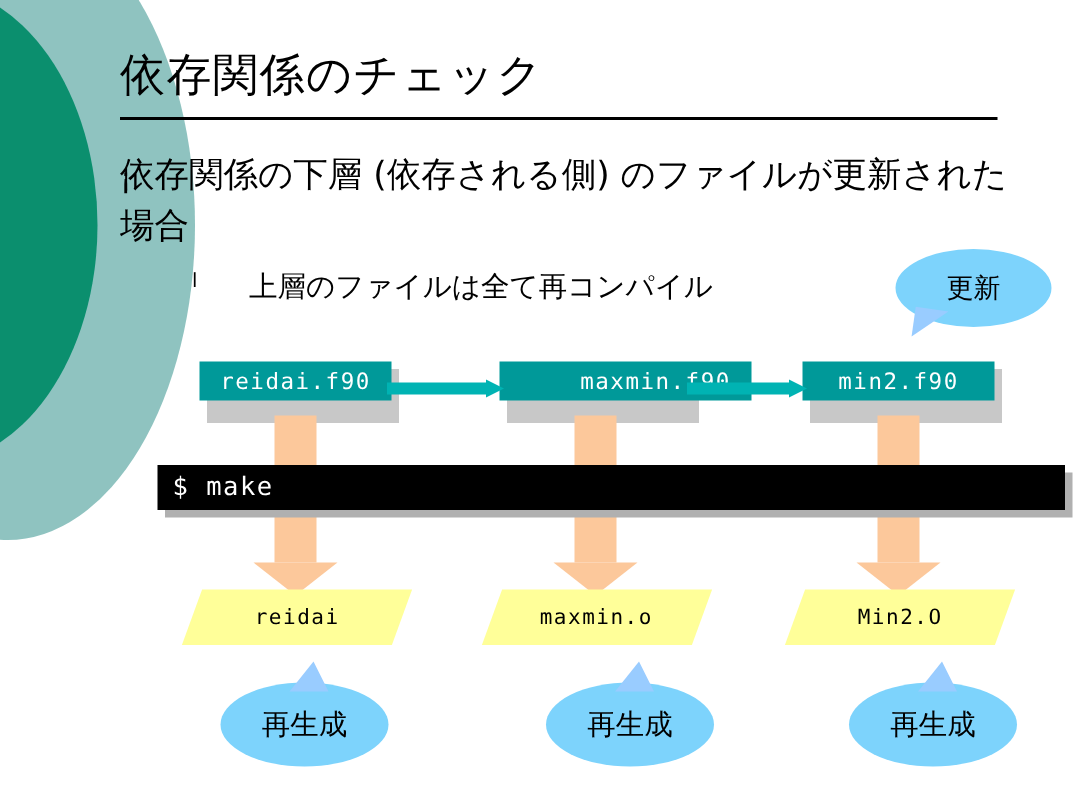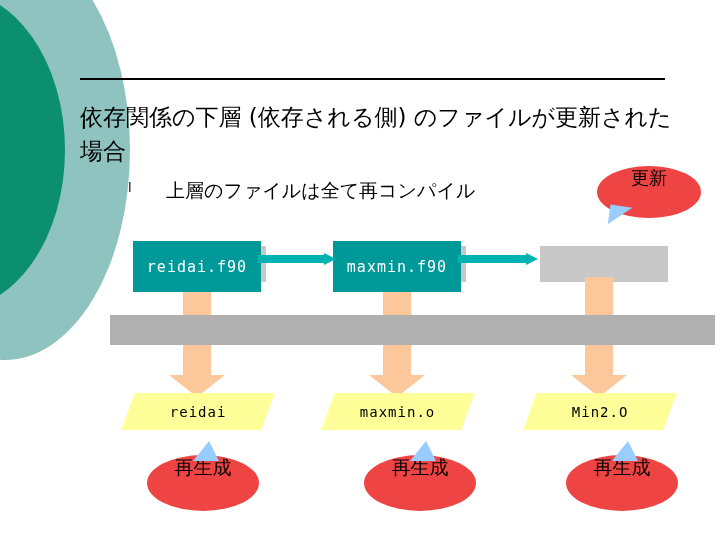--- a/index.html
+++ b/index.html
@@ -48,30 +48,30 @@
   .bullet2{
     position:absolute;left:128px;top:178px;width:520px;
     font-size:19px;color:#000;
     font-family:"DejaVu Sans","Liberation Sans",sans-serif;
   }
   .bullet2 .mark{position:absolute;left:0;top:2px;font-size:13px;}
   .bullet2 .txt{display:block;margin-left:38px;}
 
   
   .fbox{
-    position:absolute;height:51px;
+    position:absolute;height:26px;
     background:#009999;
     color:#ffffff;
     font-family:"DejaVu Sans Mono","Liberation Mono",monospace;
     font-size:15px;
     display:flex;align-items:center;justify-content:center;
     letter-spacing:1px;
   }
   .fbox.b1{left:133px;top:241px;width:128px;}
-  .fbox.b2{left:333px;top:241px;width:128px;}
+  .fbox.b2{left:333px;top:241px;width:128px;padding-left:40px;}
   .fbox.b3{left:535px;top:241px;width:128px;}
 
   
   .fbox-sh{position:absolute;height:36px;background:#c8c8c8;z-index:-1;}
 
   
   .harrow{position:absolute;top:253px;height:12px;}
   .harrow .shaft{position:absolute;left:0;top:2px;height:8px;background:#00b3b3;}
   .harrow .head{
     position:absolute;top:0;width:0;height:0;
@@ -130,23 +130,23 @@
     letter-spacing:1px;
   }
   .pbox span{transform:skewX(20deg);}
   .p1{left:128px;top:393px;}
   .p2{left:328px;top:393px;}
   .p3{left:530px;top:393px;}
 
   
   .bubble{
     position:absolute;
-    background:#ef4444;
+    background:#7dd3fc;
     border-radius:50%/50%;
-    display:flex;justify-content:center;
+    display:flex;align-items:center;justify-content:center;
     color:#000;
     font-family:"DejaVu Sans","Liberation Sans",sans-serif;
   }
   .bubble .tail{
     position:absolute;width:0;height:0;
   }
   .b-koushin{
     left:597px;top:166px;width:104px;height:52px;font-size:18px;
   }
   .b-koushin .tail{
@@ -164,20 +164,21 @@
   .b-re3 .tail{left:46px;top:-14px;border-bottom:20px solid #99ccff;border-left:16px solid transparent;border-right:10px solid transparent;}
 </style>
 </head>
 <body>
 
 <div class="slide">
 
   <div class="deco-outer"></div>
   <div class="deco-inner"></div>
 
+  <div class="title">依存関係のチェック</div>
   <div class="title-rule"></div>
 
   <div class="bullet1">
     <span class="mark">¡</span>
     <span class="txt">依存関係の下層 (依存される側) のファイルが更新された場合</span>
   </div>
 
   <div class="bullet2">
     <span class="mark">l</span>
     <span class="txt">上層のファイルは全て再コンパイル</span>
@@ -196,31 +197,33 @@
     <div class="tip"></div>
   </div>
 
   <div class="fbox-sh" style="left:138px;top:246px;width:128px;"></div>
   <div class="fbox b1">reidai.f90</div>
 
   <div class="fbox-sh" style="left:338px;top:246px;width:128px;"></div>
   <div class="fbox b2">maxmin.f90</div>
 
   <div class="fbox-sh" style="left:540px;top:246px;width:128px;"></div>
+  <div class="fbox b3">min2.f90</div>
 
   <div class="harrow h1">
     <div class="shaft"></div>
     <div class="head"></div>
   </div>
   <div class="harrow h2">
     <div class="shaft"></div>
     <div class="head"></div>
   </div>
 
   <div class="console-sh"></div>
+  <div class="console">$ make</div>
 
   <div class="pbox p1">
     <span>reidai</span>
   </div>
   <div class="pbox p2">
     <span>maxmin.o</span>
   </div>
   <div class="pbox p3">
     <span>Min2.O</span>
   </div>

